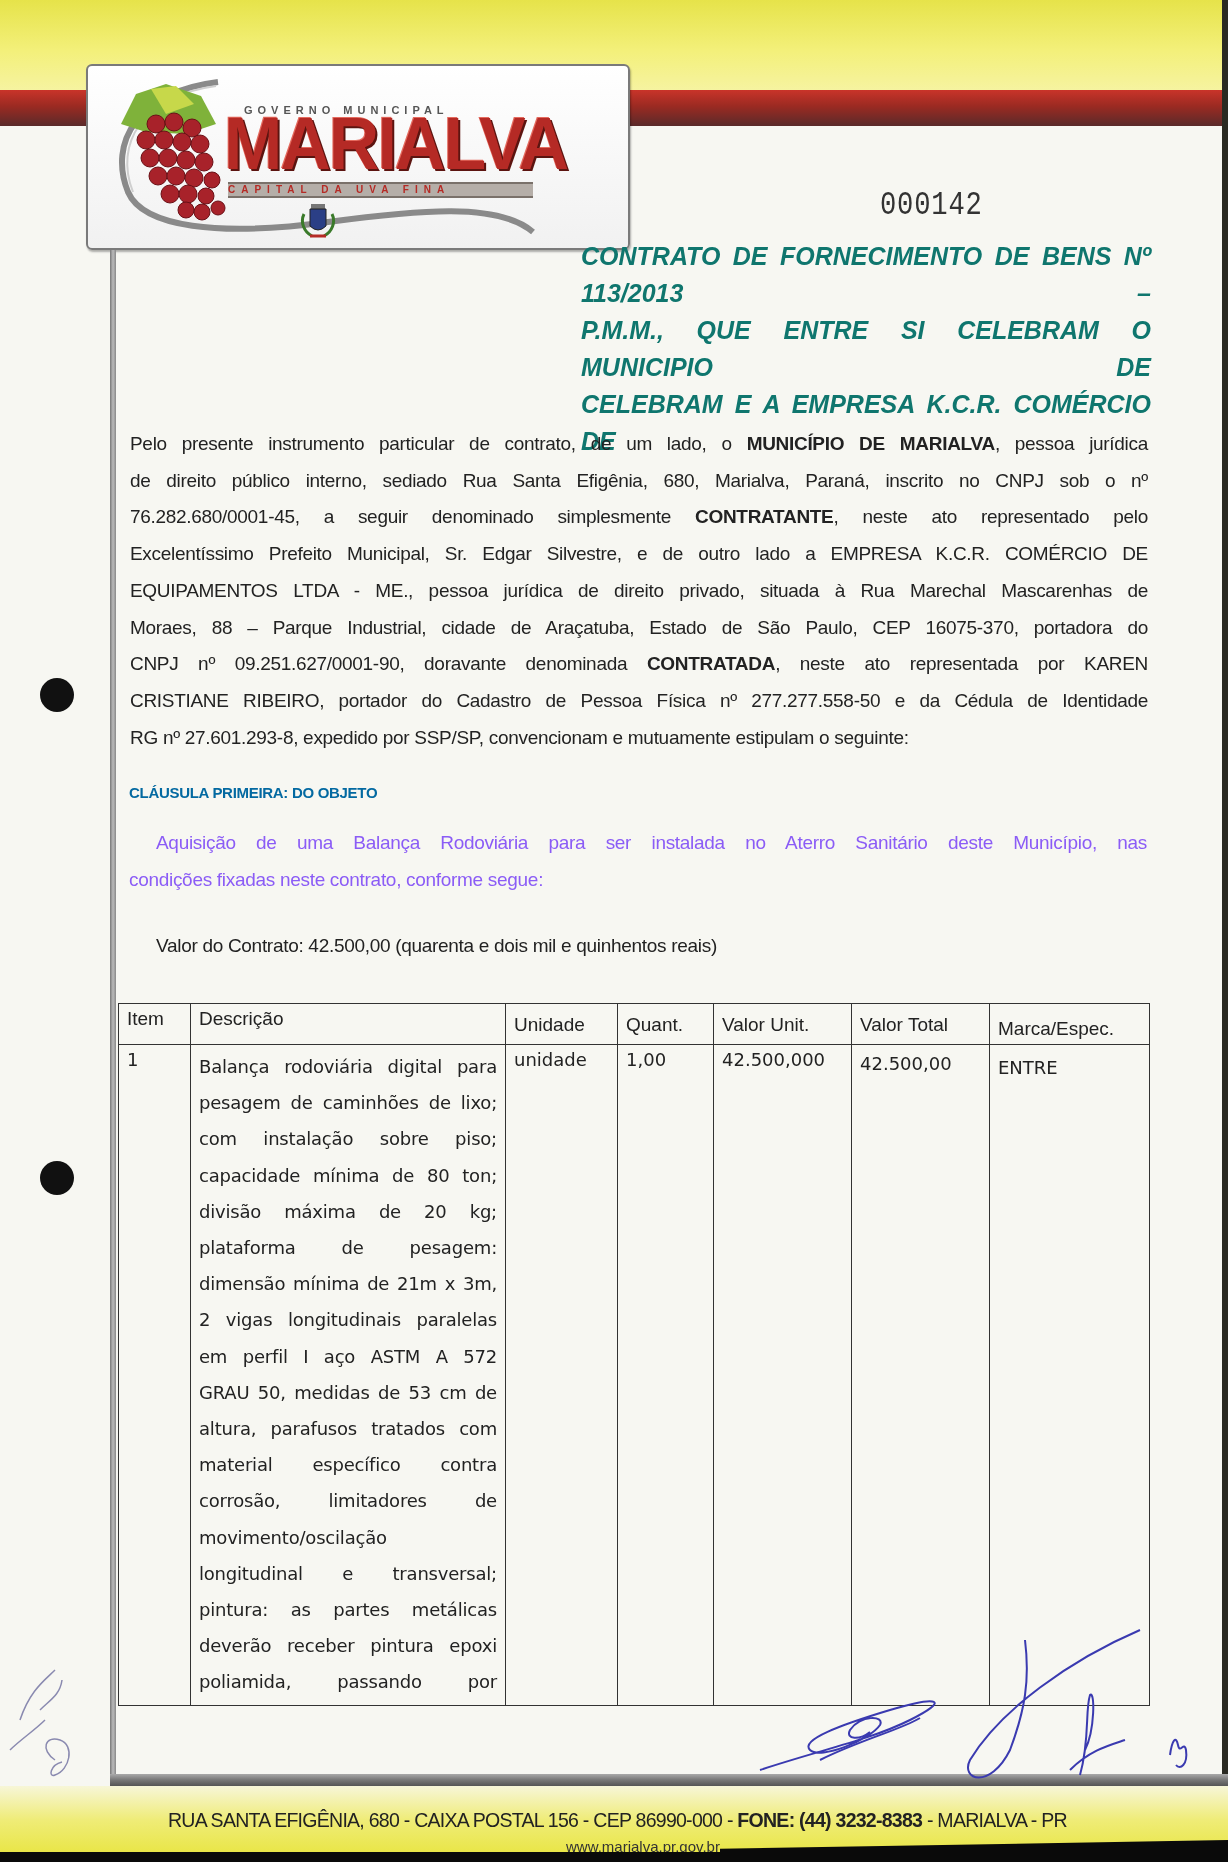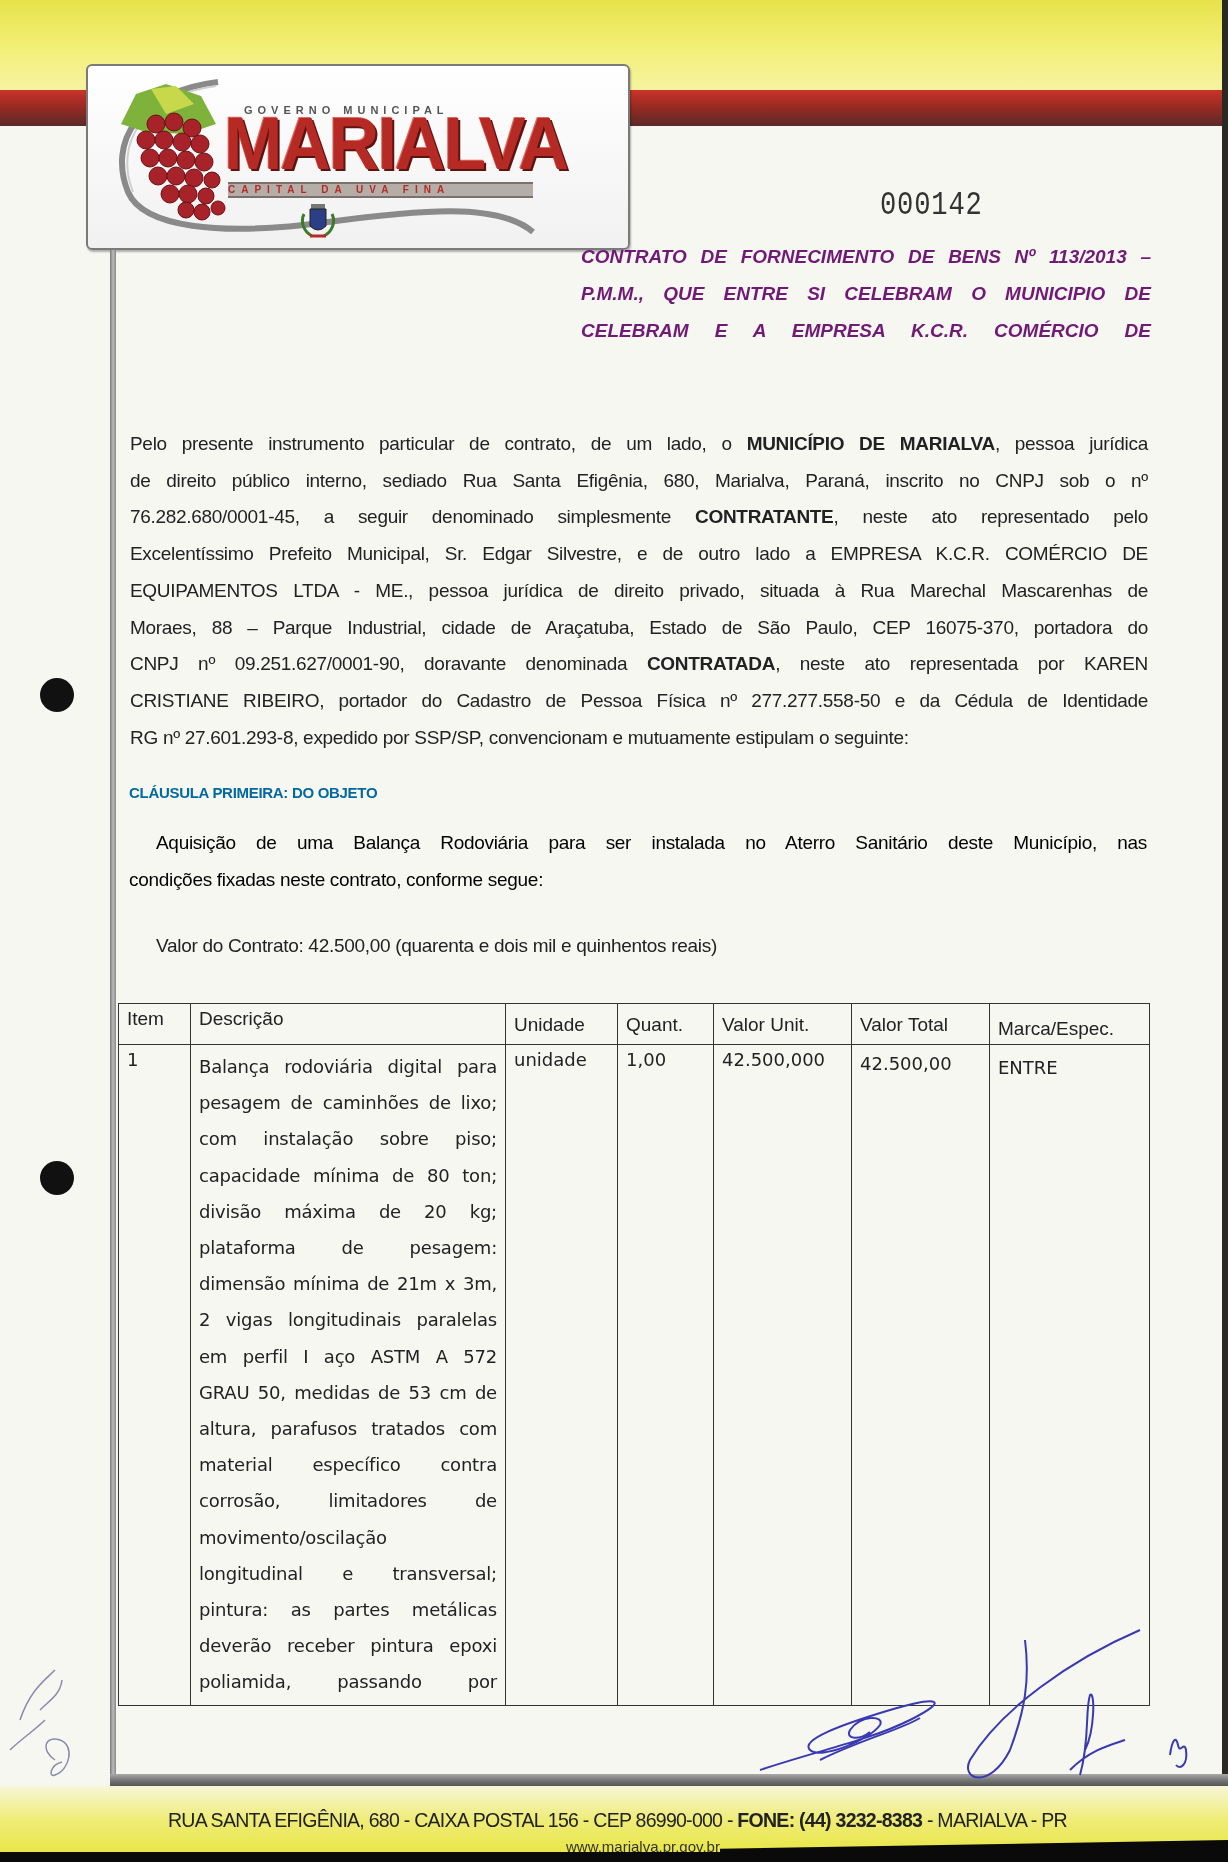--- a/index.html
+++ b/index.html
@@ -33,35 +33,35 @@
   .stamp { position: absolute; left: 880px; top: 186px; font-family: "Liberation Mono", monospace;
     font-size: 34px; color: #333; letter-spacing: 1px; transform: scaleX(0.8); transform-origin: left; }
 
   
   .frame-left { position: absolute; left: 110px; top: 250px; width: 6px; height: 1535px;
     background: linear-gradient(90deg, #777, #bbb, #888); }
   .frame-bottom { position: absolute; left: 110px; top: 1774px; width: 1118px; height: 12px;
     background: linear-gradient(180deg, #aaa, #777, #555); }
 
   
-  .doc-title { position: absolute; left: 581px; top: 238px; width: 570px; font-size: 19px;
-    font-weight: bold; font-style: italic; line-height: 37px; text-align: justify; text-align-last: left; color: #701a75; }
+  .doc-title { position: absolute; left: 581px; top: 238px; width: 570px; font-size: 25px;
+    font-weight: bold; font-style: italic; line-height: 37px; text-align: justify; text-align-last: left; color: #0f766e; }
   .doc-title span { display: block; text-align: justify; text-align-last: justify; }
   .doc-title span.last { text-align-last: left; }
 
   
   .para { position: absolute; left: 130px; width: 1018px; font-size: 19px; line-height: 36.7px; color: #222;
     font-family: "Liberation Sans", sans-serif; letter-spacing: -0.3px; }
   .para .ln { display: block; white-space: nowrap; text-align: justify; text-align-last: justify; }
   .para .ln.last { text-align-last: left; }
   .para b { font-weight: bold; }
   .p1 { top: 426px; }
 
   .clause-head { position: absolute; left: 129px; top: 784px; font-size: 15px; font-weight: bold; color: #0369a1; letter-spacing: -0.3px; }
-  .clause-body { position: absolute; left: 129px; top: 825px; width: 1018px; font-size: 19px; line-height: 36.7px; color: #000000; letter-spacing: -0.3px; }
+  .clause-body { position: absolute; left: 129px; top: 825px; width: 1018px; font-size: 19px; line-height: 36.7px; color: #8b5cf6; letter-spacing: -0.3px; }
   .clause-body .ln { display: block; text-align: justify; text-align-last: justify; }
   .clause-body .ln.first { padding-left: 27px; }
   .clause-body .ln.last { text-align-last: left; }
 
   .contract-value { position: absolute; left: 156px; top: 935px; font-size: 19px; color: #222; letter-spacing: -0.3px; }
 
   
   .items-table { position: absolute; left: 118px; top: 1003px; border-collapse: collapse; font-size: 19px; color: #222; }
   .items-table th, .items-table td { border: 1.5px solid #333; vertical-align: top; text-align: left;
     font-weight: normal; padding: 4px 8px; }

